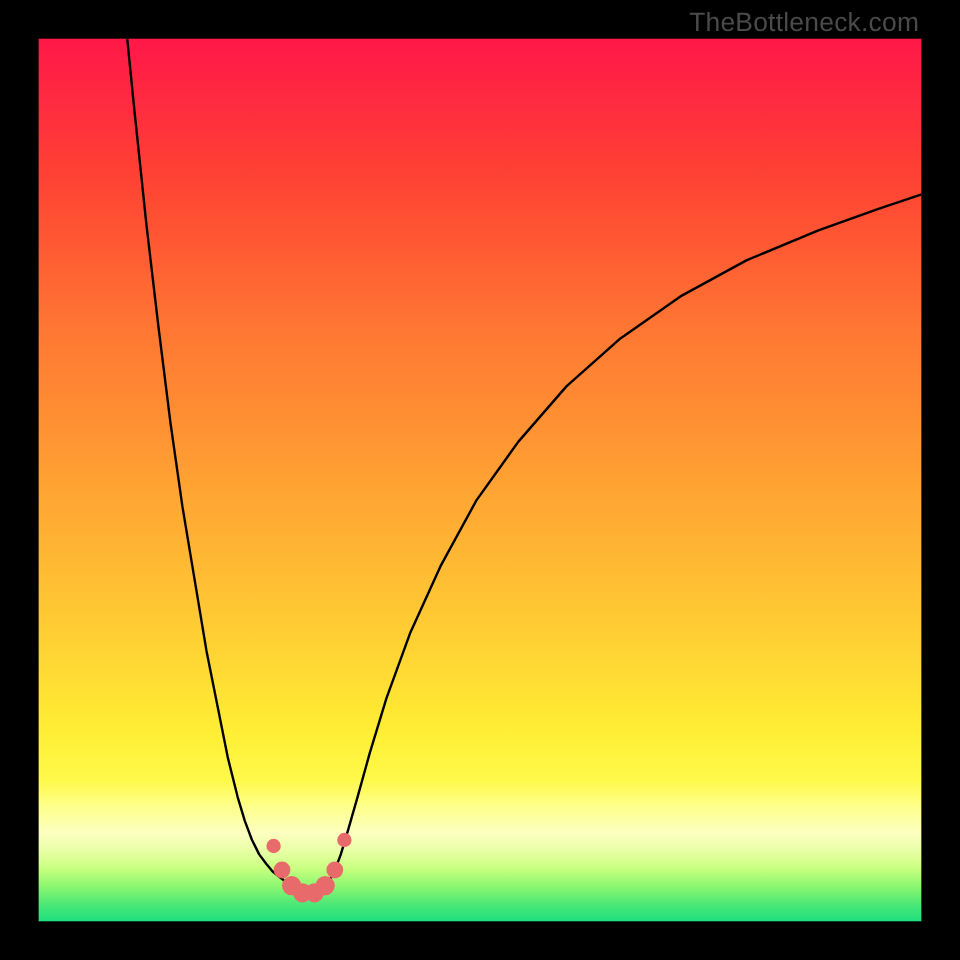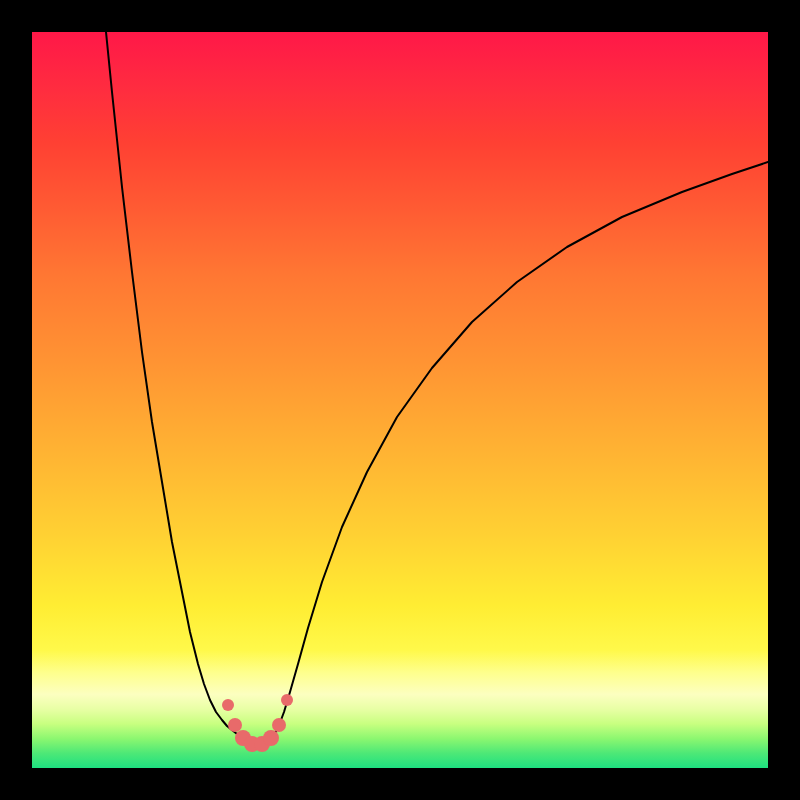--- a/index.html
+++ b/index.html
@@ -92,13 +92,14 @@
           <circle cx="211" cy="706" r="8" class="marker"></circle>
           <circle cx="220" cy="712" r="8" class="marker"></circle>
           <circle cx="230" cy="712" r="8" class="marker"></circle>
           <circle cx="239" cy="706" r="8" class="marker"></circle>
           <circle cx="247" cy="693" r="7" class="marker"></circle>
           <circle cx="255" cy="668" r="6" class="marker"></circle>
         </g>
     </svg>
   </div>
 
+  <div class="attribution">TheBottleneck.com</div>
 </div>
 
 </body></html>

